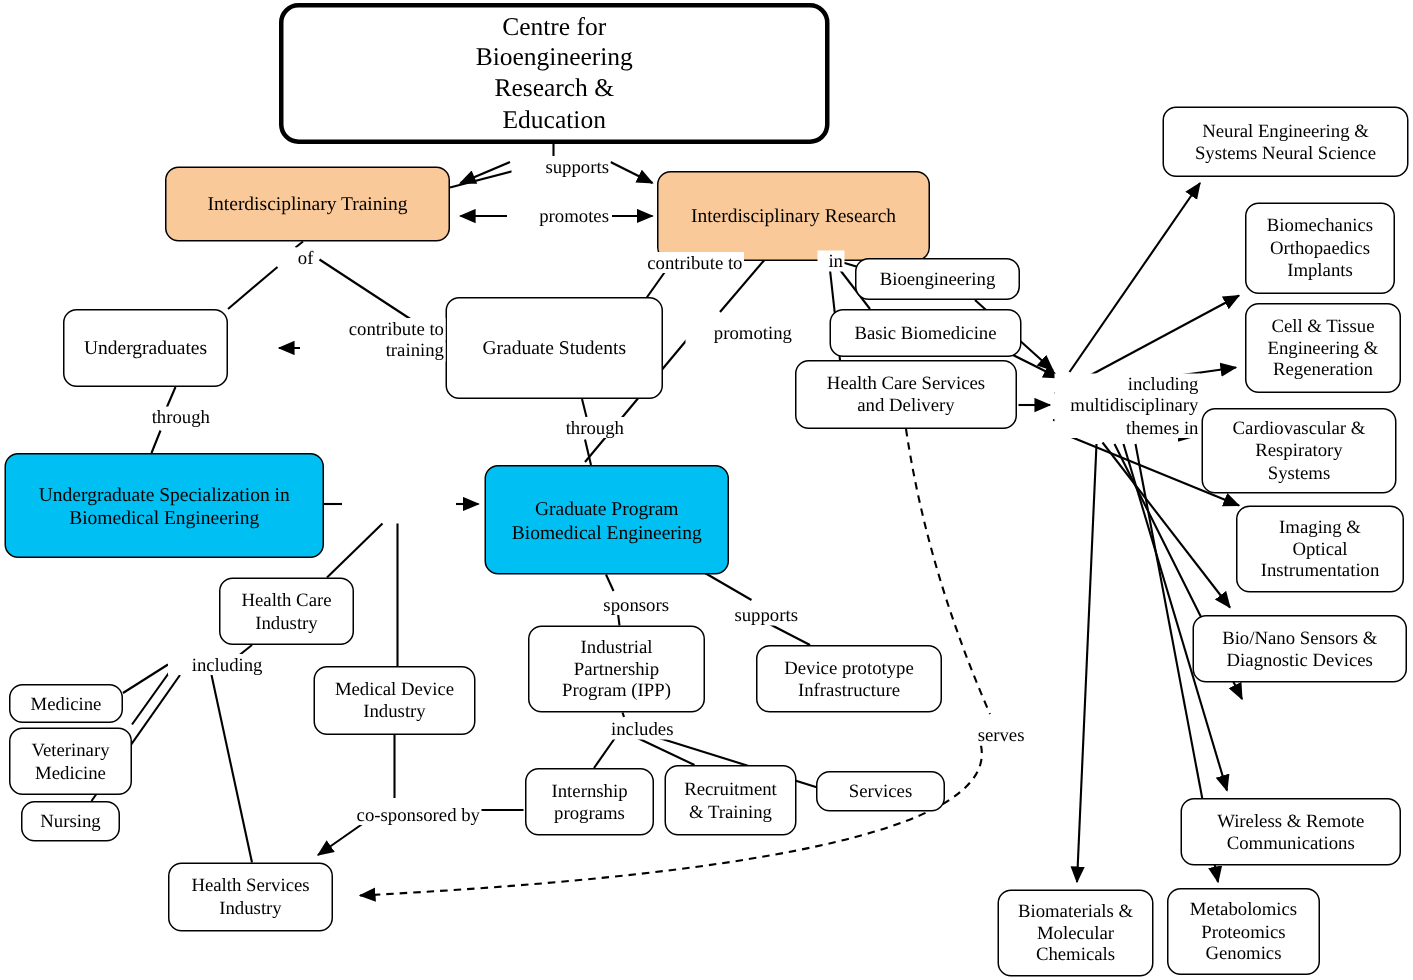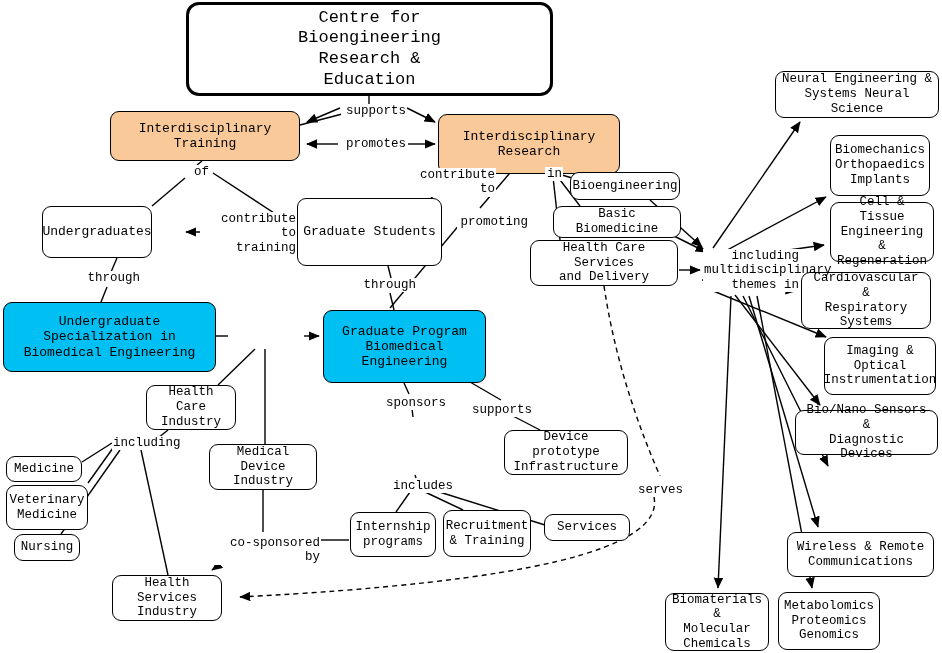--- a/index.html
+++ b/index.html
@@ -5,21 +5,21 @@
   html, body {
     margin: 0;
     padding: 0;
     background: #ffffff;
   }
   #canvas {
     position: relative;
     width: 942px;
     height: 653px;
     background: #ffffff;
-    font-family: Liberation Mono, monospace;
+    font-family: Liberation Serif, serif;
     overflow: hidden;
   }
   #edges {
     position: absolute;
     left: 0; top: 0;
     width: 942px;
     height: 653px;
     pointer-events: none;
   }
   .node {
@@ -198,20 +198,23 @@
   <div class="node small" style="left:6px;top:456px;width:76px;height:26px;"><span>Medicine</span></div>
 
   <div class="node small" style="left:6px;top:485px;width:82px;height:45px;"><span>Veterinary
 Medicine</span></div>
 
   <div class="node small" style="left:14px;top:534px;width:66px;height:27px;"><span>Nursing</span></div>
 
   <div class="node small" style="left:112px;top:575px;width:110px;height:46px;"><span>Health Services
 Industry</span></div>
 
+  <div class="node small" style="left:352px;top:417px;width:118px;height:58px;"><span>Industrial
+Partnership
+Program (IPP)</span></div>
 
   <div class="node small" style="left:504px;top:430px;width:124px;height:45px;"><span>Device prototype
 Infrastructure</span></div>
 
   <div class="node small" style="left:350px;top:512px;width:86px;height:45px;"><span>Internship
 programs</span></div>
 
   <div class="node small" style="left:443px;top:510px;width:88px;height:47px;"><span>Recruitment
 &amp; Training</span></div>
 

